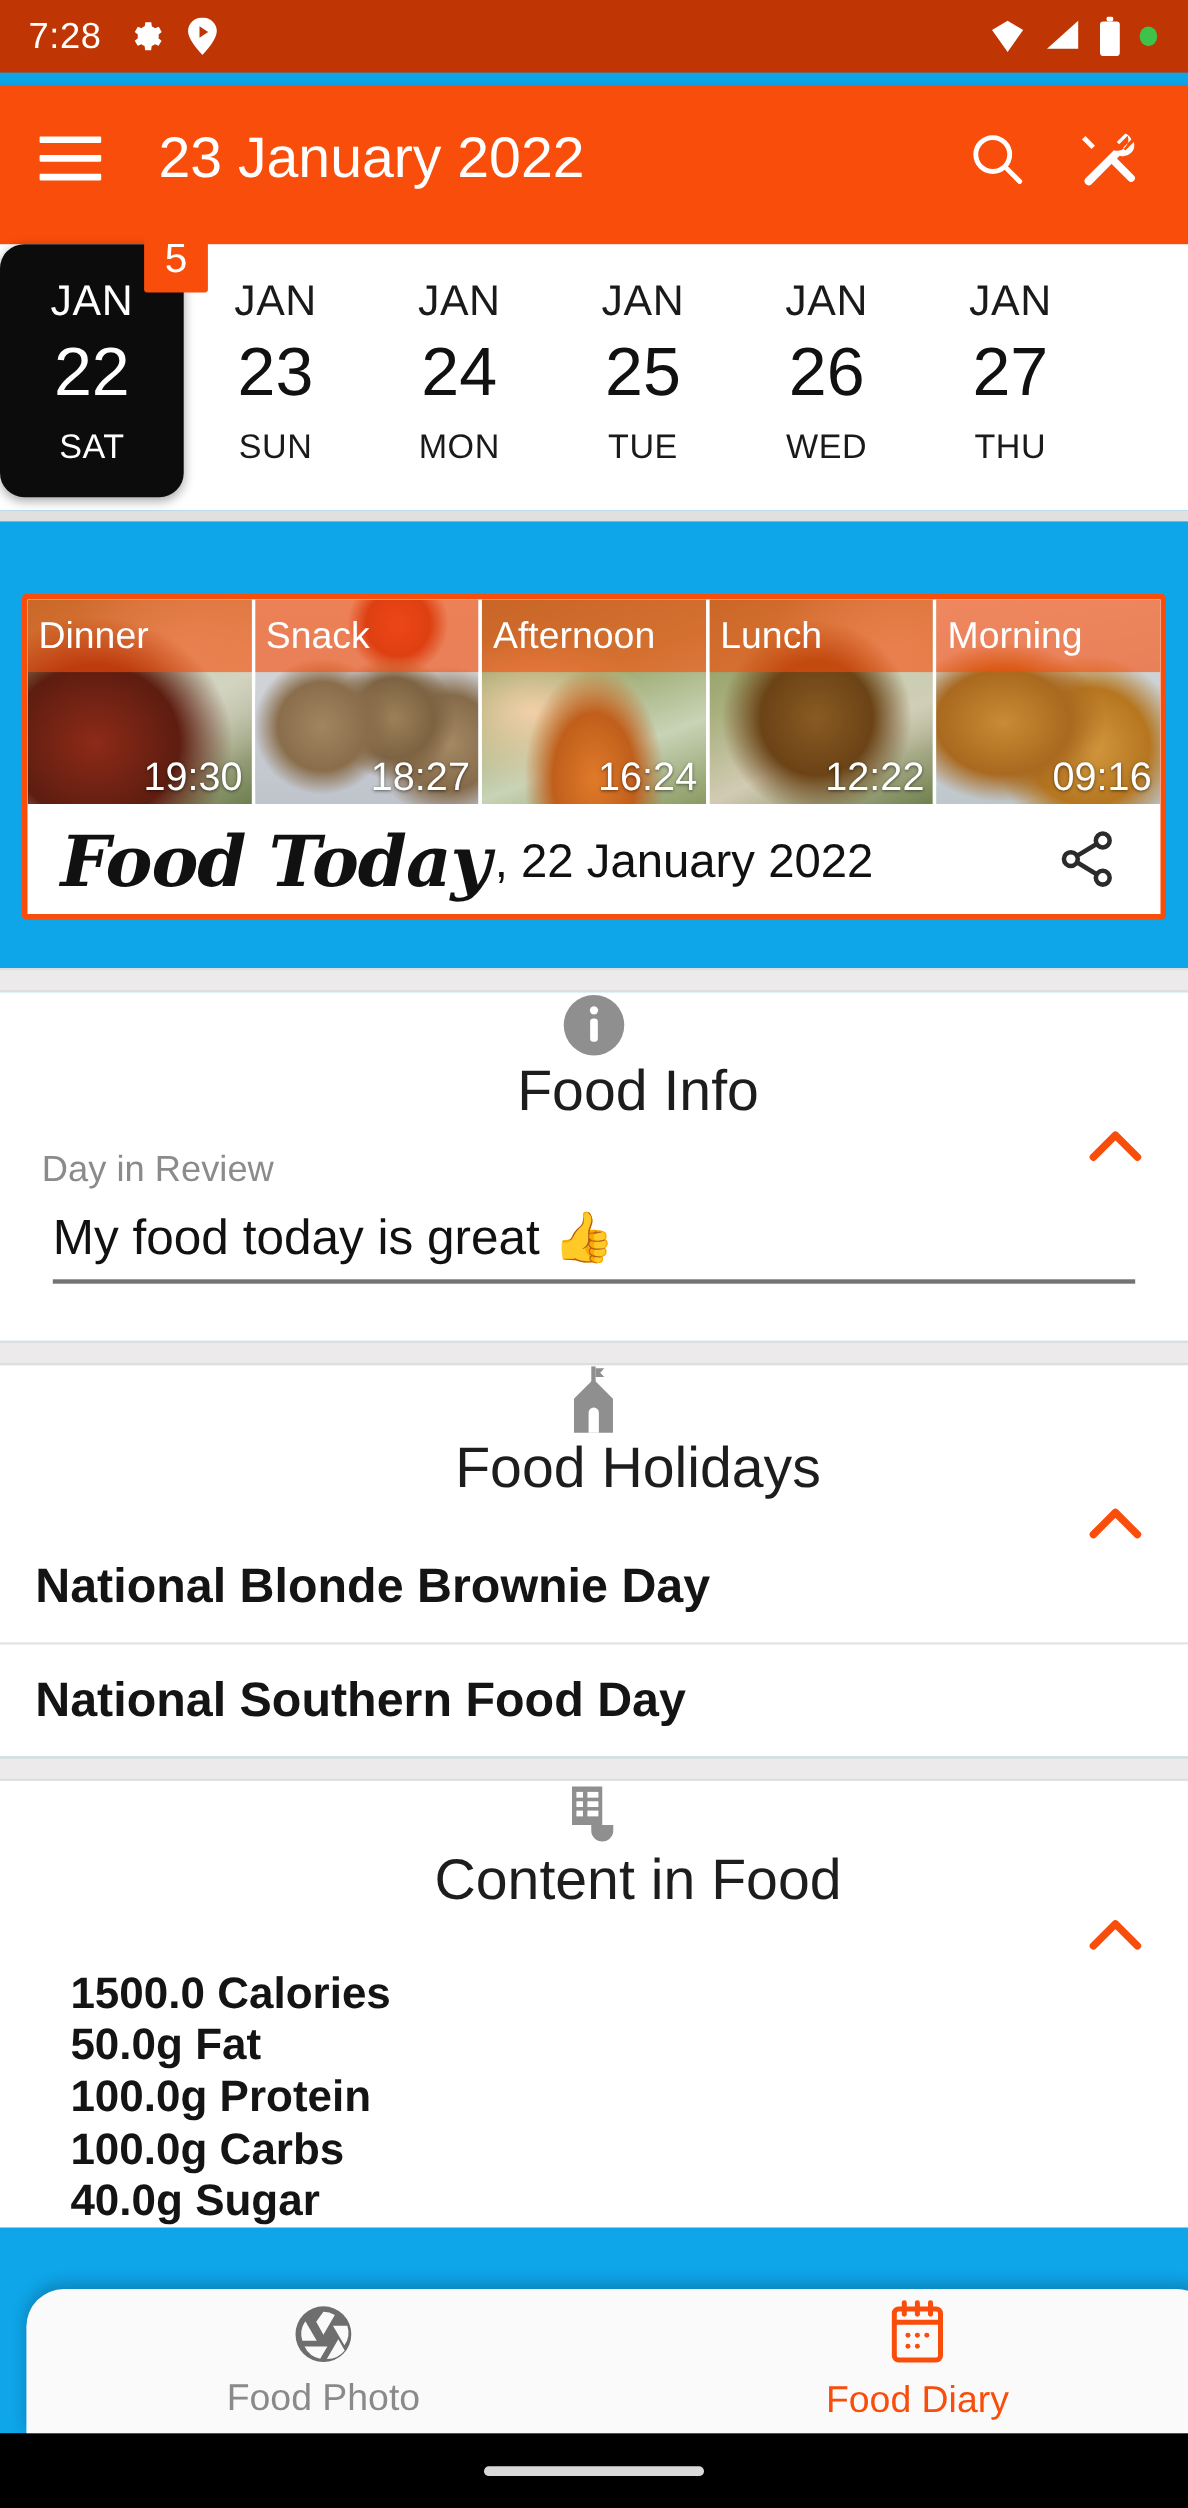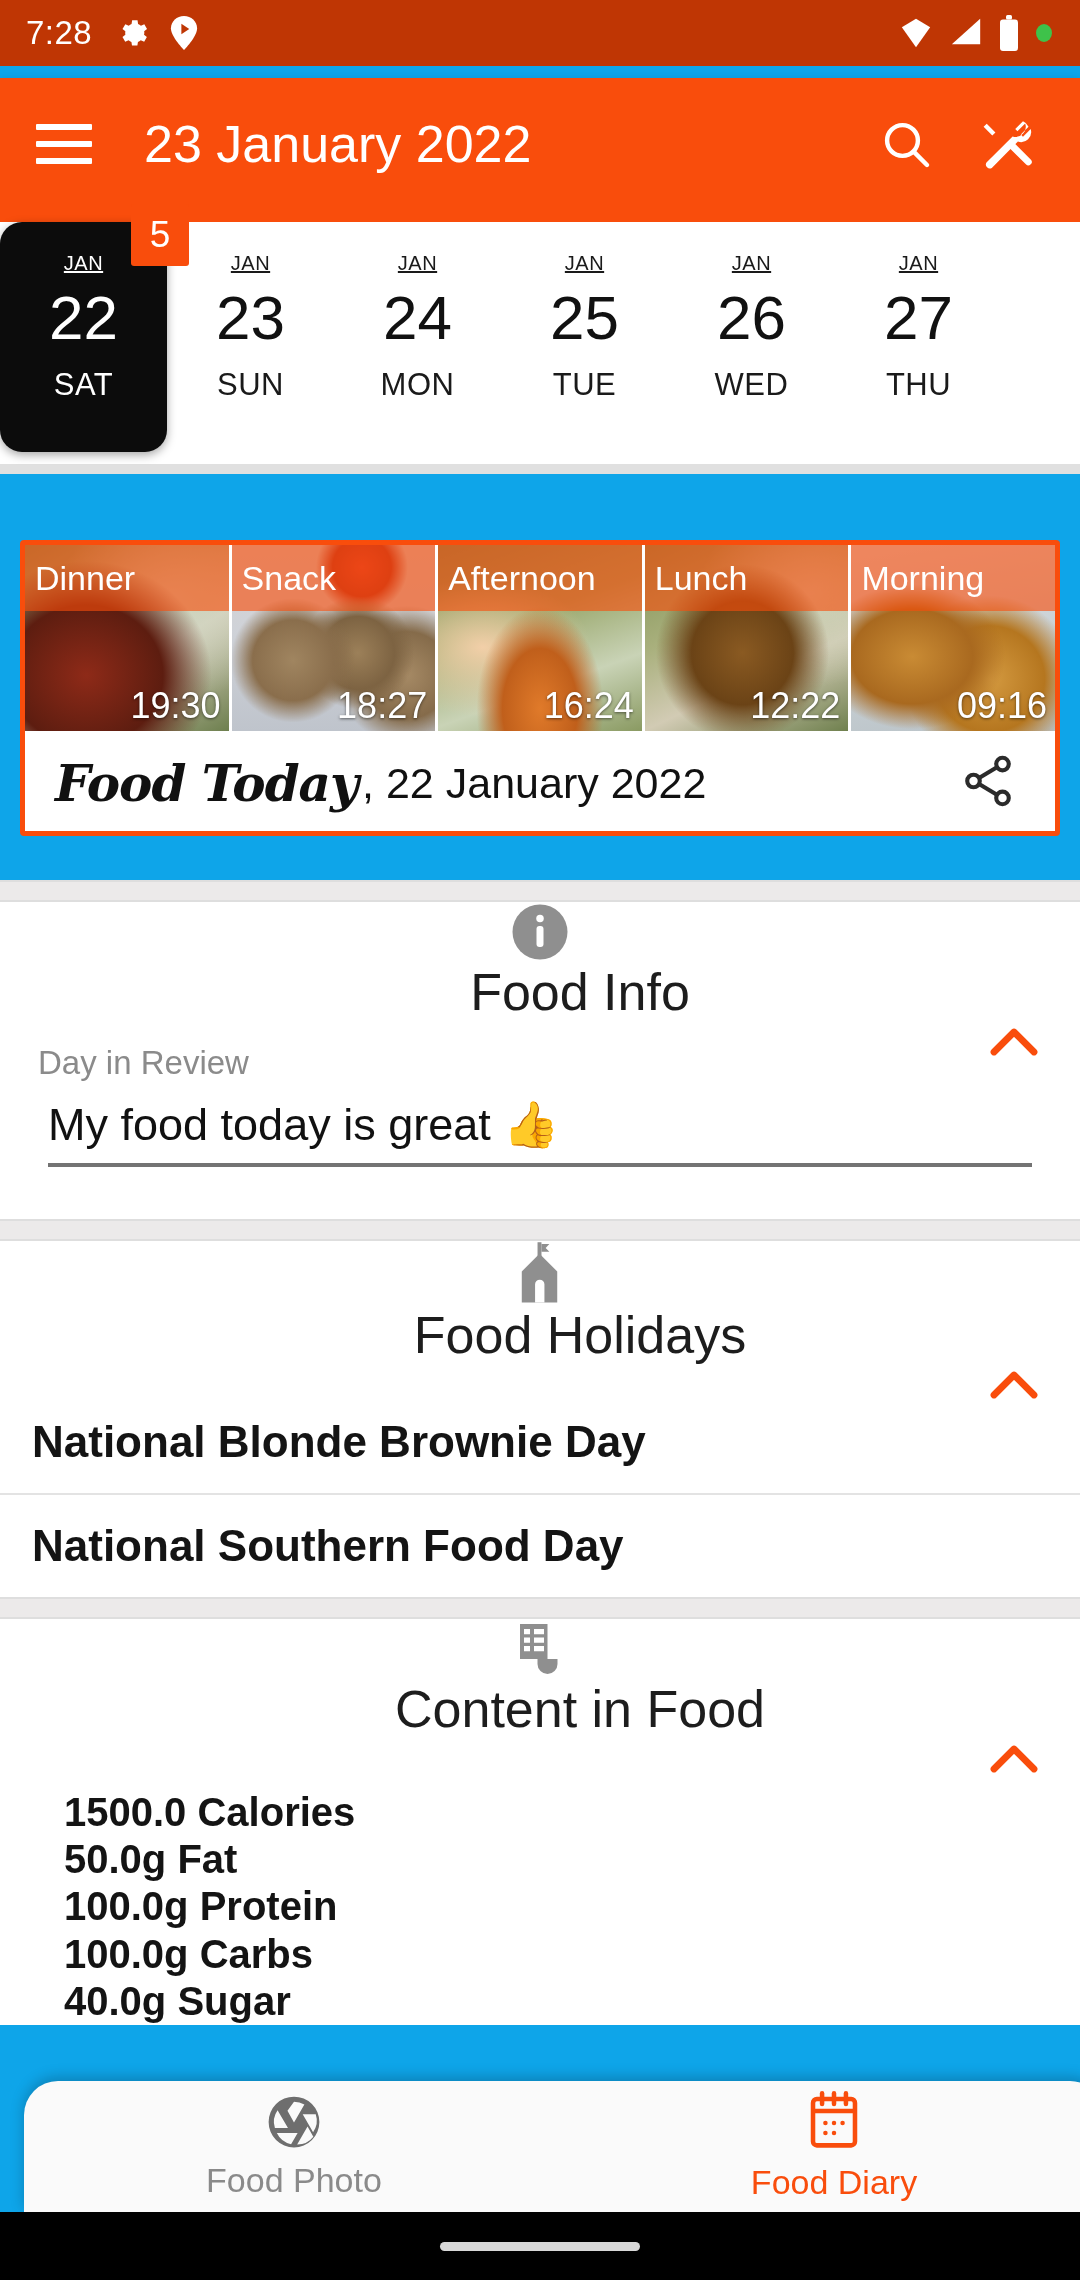--- a/index.html
+++ b/index.html
@@ -66,21 +66,21 @@
     display: flex; align-items: flex-start;
     z-index: 6;
   }
   .daycell {
     position: relative;
     width: 167px; height: 230px;
     display: flex; flex-direction: column; align-items: center;
     padding-top: 30px;
     flex: 0 0 auto;
   }
-  .daycell .m { font-size: 20px; color: #1a1a1a; letter-spacing: .5px; text-decoration: underline; }
+  .daycell .m { font-size: 39px; color: #1a1a1a; letter-spacing: .5px; }
   .daycell .d { font-size: 62px; color: #111; margin-top: 12px; line-height: 1; }
   .daycell .w { font-size: 31px; color: #1a1a1a; margin-top: 18px; letter-spacing: .5px; }
   .daycell.sel {
     background: #0c0c0c;
     border-radius: 22px;
     box-shadow: 0 3px 10px rgba(0,0,0,.35);
   }
   .daycell.sel .m, .daycell.sel .d, .daycell.sel .w { color: #ffffff; }
   .badge {
     position: absolute; top: -18px; right: -22px;
@@ -130,21 +130,21 @@
     color: #ffffff; font-size: 36px;
     text-shadow: 0 1px 3px rgba(0,0,0,.55);
   }
   .mealfoot {
     height: 104px; display: flex; align-items: center;
     padding: 0 24px 0 30px;
   }
   .ft-script {
     font-family: "DejaVu Serif", serif;
     font-style: italic; font-weight: bold;
-    font-size: 50px; color: #111; letter-spacing: -1px;
+    font-size: 64px; color: #111; letter-spacing: -1px;
   }
   .ft-rest { font-size: 43px; color: #111; margin-left: 4px; }
   .share-btn { margin-left: auto; padding-right: 14px; cursor: pointer; }
 
   
   .gap {
     width: 1080px; height: 22px;
     background: #eceaea;
     border-top: 2px solid #dedede;
     border-bottom: 2px solid #dedede;

